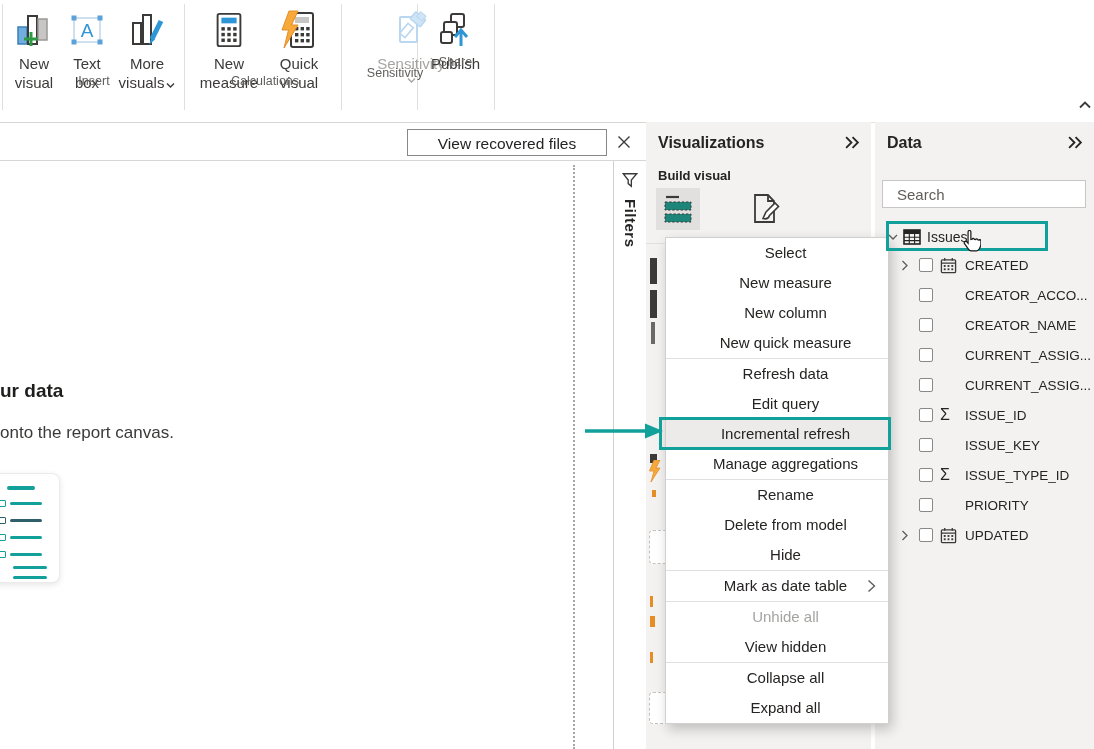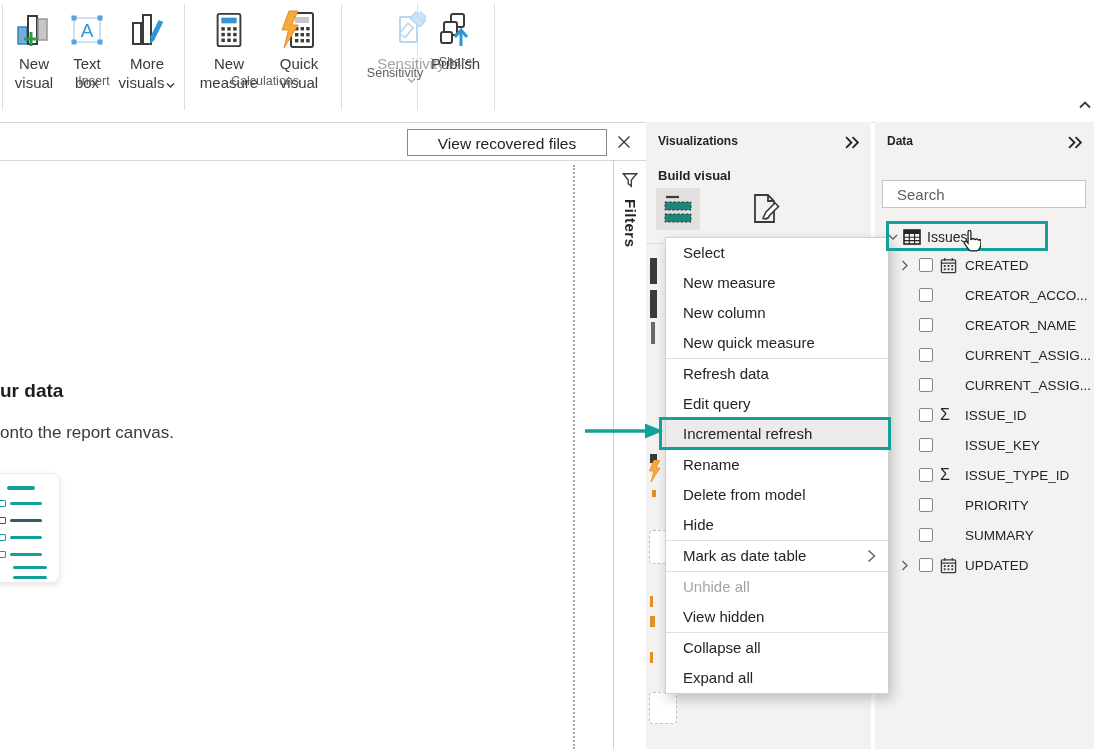--- a/index.html
+++ b/index.html
@@ -40,21 +40,21 @@
 
   
   .filters{left:613px;top:161px;width:33px;height:588px;background:#fff;border-left:1px solid #D2D0CE;box-sizing:border-box;}
   .filters-inner{display:flex;flex-direction:column;align-items:center;padding-top:10px;}
   .filters-label{writing-mode:vertical-rl;font-size:15px;font-weight:600;color:#252423;margin-top:10px;letter-spacing:.5px;}
 
   
   .pane{background:#F3F2F1;top:122px;height:627px;}
   .viz-pane{left:646px;width:225px;}
   .data-pane{left:875px;width:219px;}
-  .pane-title{position:absolute;left:12px;top:12px;font-size:12px;font-weight:bold;color:#252423;}
+  .pane-title{position:absolute;left:12px;top:12px;font-size:16px;font-weight:bold;color:#252423;}
   .pane-collapse{position:absolute;right:8px;top:13px;width:20px;height:16px;cursor:pointer;}
   .viz-section{position:absolute;left:12px;top:46px;font-size:13px;font-weight:bold;color:#252423;}
   .viz-tile{position:absolute;left:10px;top:66px;width:44px;height:42px;background:#E2E0DE;display:flex;align-items:center;justify-content:center;cursor:pointer;}
   .viz-tile2{position:absolute;left:98px;top:68px;width:40px;height:38px;display:flex;align-items:center;justify-content:center;cursor:pointer;}
   .viz-sep{position:absolute;left:0;top:121px;width:225px;height:1px;background:#E1DFDD;}
   .frag{position:absolute;}
   .frag-dash{border:1px dashed #C3C1BF;background:#fff;border-radius:4px;box-sizing:border-box;}
 
   
   .searchbox{position:absolute;left:7px;top:58px;width:204px;height:28px;background:#fff;border:1px solid #C8C6C4;
@@ -69,21 +69,21 @@
   .frow{position:relative;height:30px;display:flex;align-items:center;cursor:pointer;}
   .slot-chev{width:18px;margin-left:26px;display:flex;align-items:center;}
   .cb{width:14px;height:14px;background:#fff;border:1px solid #8A8886;border-radius:2px;box-sizing:border-box;flex:none;}
   .slot-icon{width:24px;margin-left:7px;display:flex;align-items:center;justify-content:flex-start;flex:none;}
   .sigma{font-size:16px;color:#252423;line-height:1;}
   .flabel{font-size:13.5px;color:#252423;margin-left:1px;white-space:nowrap;}
 
   
   .menu{left:665px;top:237px;width:224px;background:#fff;border:1px solid #D2D0CE;
         box-shadow:3px 5px 12px rgba(0,0,0,.22);z-index:10;box-sizing:border-box;}
-  .mi{height:30px;line-height:30px;padding-left:17px;font-size:15px;color:#252423;cursor:pointer;position:relative;white-space:nowrap;}
+  .mi{height:30px;line-height:30px;padding-left:17px;font-size:15px;color:#252423;cursor:pointer;position:relative;white-space:nowrap;text-align:center;}
   .mi.hl{background:#ECEBEA;}
   .mi.disabled{color:#A6A4A2;}
   .msep{height:1px;background:#E1DFDD;}
   .mi .subarrow{position:absolute;right:12px;top:8px;}
 
   
   .ann{border:3px solid #12A19A;box-sizing:content-box;position:absolute;z-index:12;pointer-events:none;}
   .cursor-hand{position:absolute;z-index:13;pointer-events:none;}
 </style>
 </head>
@@ -407,26 +407,20 @@
         </span>
       <span class="flabel">ISSUE_TYPE_ID</span>
     </div>
     <div class="frow">
       <span class="slot-chev"></span>
         <span class="cb"></span>
       <span class="slot-icon"></span>
       <span class="flabel">PRIORITY</span>
     </div>
     <div class="frow">
-      <span class="slot-chev"></span>
-        <span class="cb"></span>
-      <span class="slot-icon"></span>
-      <span class="flabel">SUMMARY</span>
-    </div>
-    <div class="frow">
       <span class="slot-chev">
           <svg width="8" height="11" viewBox="0 0 8 11">
             <path d="M1.5 1 l4.5 4.5 -4.5 4.5" fill="none" stroke="#605E5C" stroke-width="1.3"></path>
           </svg>
         </span>
       <span class="cb"></span>
       <span class="slot-icon">
           <svg width="17" height="17" viewBox="0 0 18 18">
             <rect x="1.5" y="3" width="15" height="13.5" rx="1" fill="none" stroke="#3B3A39" stroke-width="1.4"></rect>
             <path d="M1.5 6.5 H16.5 M5 1 v3 M13 1 v3" stroke="#3B3A39" stroke-width="1.4"></path>
@@ -447,20 +441,21 @@
 
 <div class="abs menu">
   <div class="mi">Select</div>
   <div class="mi">New measure</div>
   <div class="mi">New column</div>
   <div class="mi">New quick measure</div>
   <div class="msep"></div>
   <div class="mi">Refresh data</div>
   <div class="mi">Edit query</div>
   <div class="mi hl">Incremental refresh</div>
+  <div class="mi">Manage aggregations</div>
   <div class="msep"></div>
   <div class="mi">Rename</div>
   <div class="mi">Delete from model</div>
   <div class="mi">Hide</div>
   <div class="msep"></div>
   <div class="mi">
     <span>Mark as date table</span>
     <svg class="subarrow" width="9" height="14" viewBox="0 0 9 14">
         <path d="M1.5 1.5 l6 5.5 -6 5.5" fill="none" stroke="#605E5C" stroke-width="1.4"></path>
       </svg>

